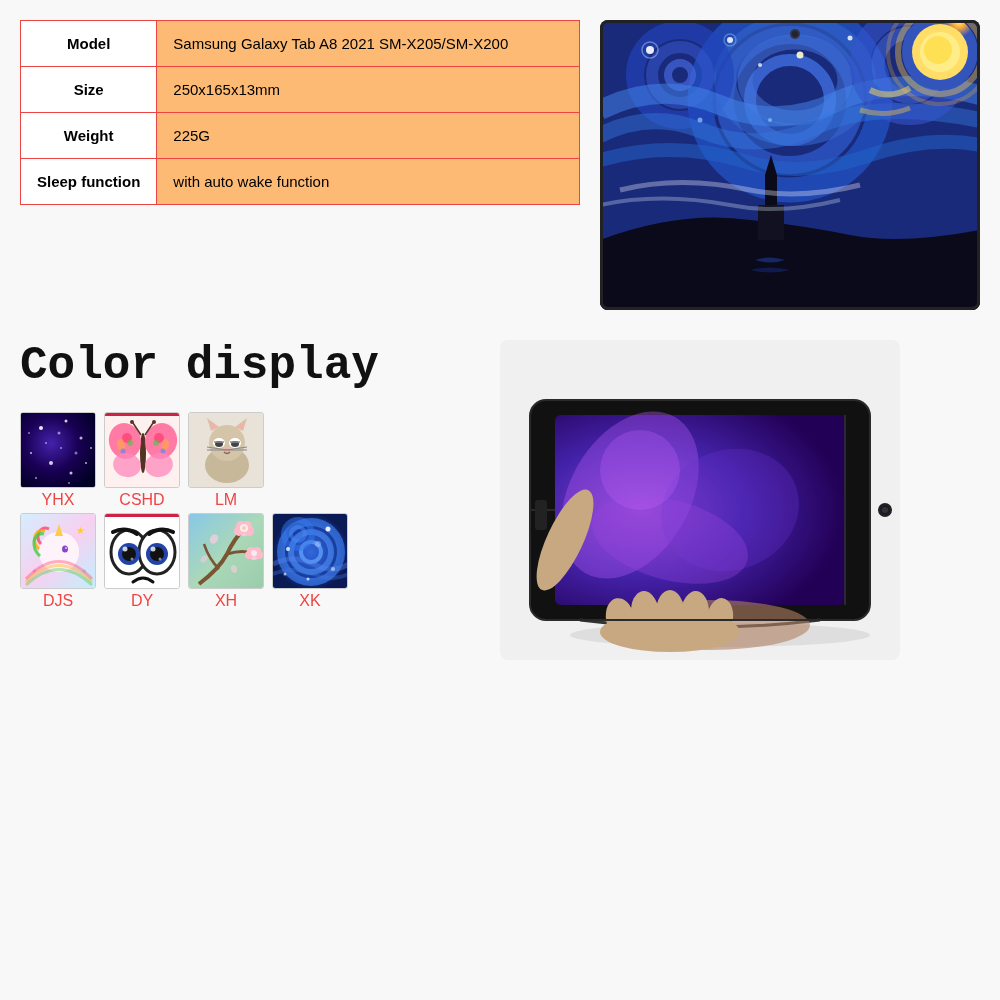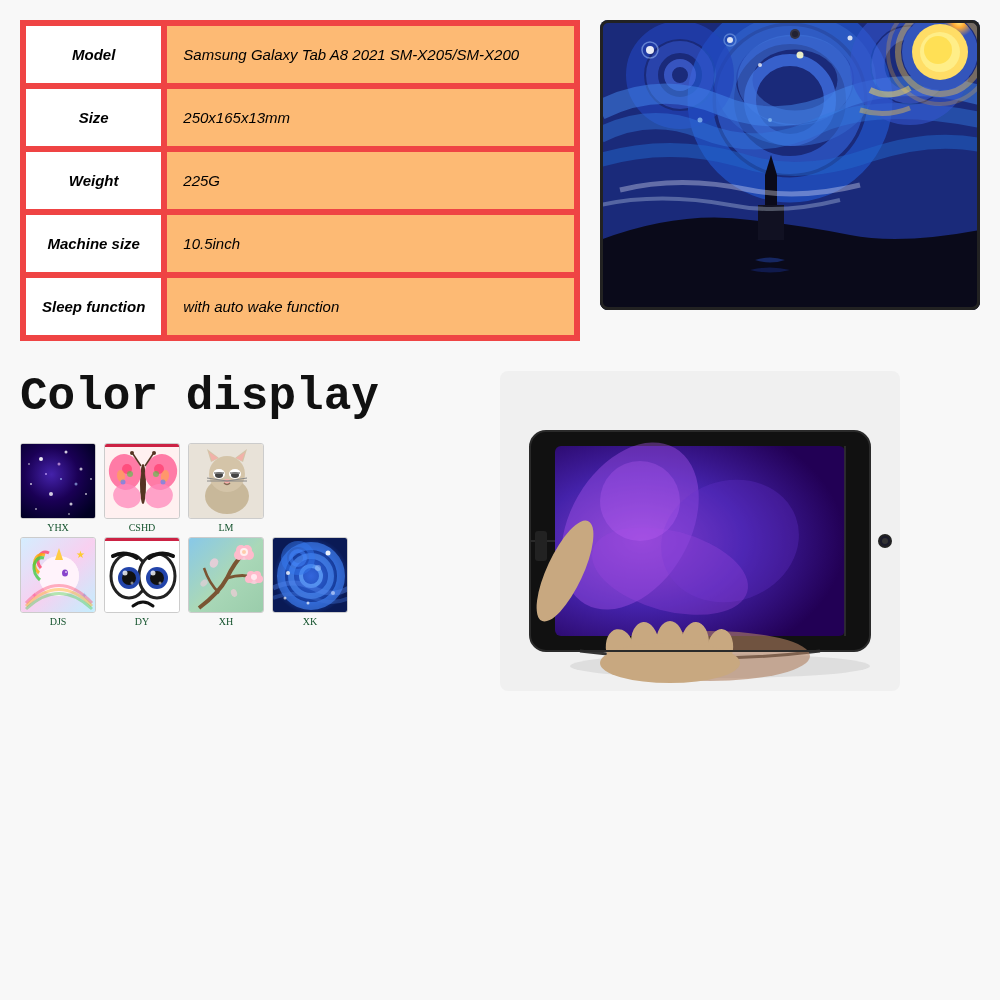--- a/index.html
+++ b/index.html
@@ -24,24 +24,23 @@
       margin-bottom: 30px;
     }
 
     
     .specs-table {
       border-collapse: collapse;
       width: 560px;
       font-size: 15px;
     }
     .specs-table td {
-      border: 6px solid #ef4444;
-      padding: 20px 16px;
+      border: 1px solid #ef4444;
+      padding: 14px 16px;
       vertical-align: middle;
-      font-style: italic;
     }
     .specs-table .label-cell {
       font-weight: 600;
       text-align: center;
       white-space: nowrap;
       background: #fff;
       width: 130px;
     }
     .specs-table .value-cell {
       background: #fdba74;
@@ -118,24 +117,24 @@
       align-items: center;
     }
     .swatch-img {
       width: 76px;
       height: 76px;
       border: 1px solid #ccc;
       border-radius: 3px;
       overflow: hidden;
     }
     .swatch-name {
-      font-size: 10px;
-      color: #14532d;
+      font-size: 16px;
+      color: #ef4444;
       margin-top: 3px;
-      font-family: Liberation Serif, serif;
+      font-family: Liberation Sans, sans-serif;
     }
   </style>
 </head>
 <body>
 
 <div class="main-container">
 
   <div class="top-section">
 
     <div>
@@ -145,24 +144,20 @@
             <td class="label-cell">Model</td>
             <td class="value-cell">Samsung Galaxy Tab A8 2021 SM-X205/SM-X200</td>
           </tr>
           <tr>
             <td class="label-cell">Size</td>
             <td class="value-cell">250x165x13mm</td>
           </tr>
           <tr>
             <td class="label-cell">Weight</td>
             <td class="value-cell">225G</td>
-          </tr>
-          <tr>
-            <td class="label-cell">Machine size</td>
-            <td class="value-cell">10.5inch</td>
           </tr>
           <tr>
             <td class="label-cell">Sleep function</td>
             <td class="value-cell">with auto wake function</td>
           </tr>
         </tbody>
       </table>
     </div>
 
     <div class="product-image-container">

